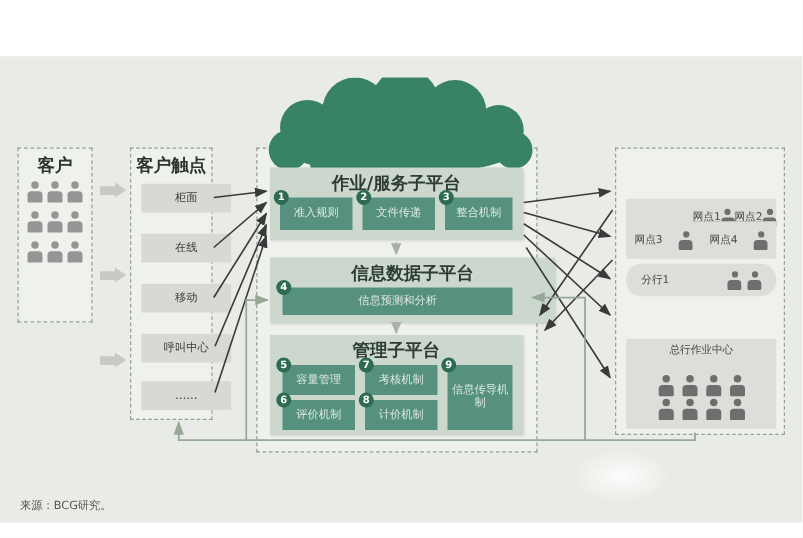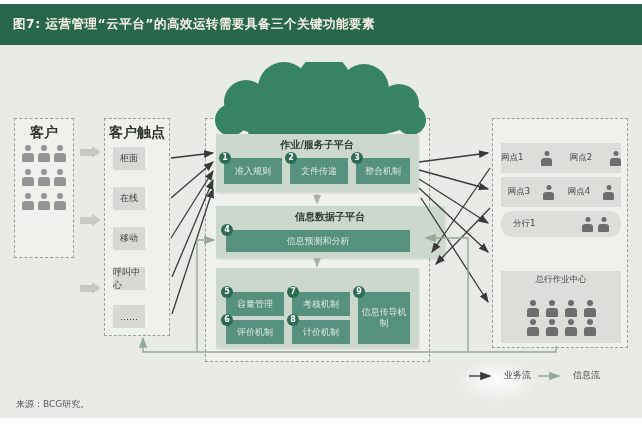--- a/index.html
+++ b/index.html
@@ -10,28 +10,28 @@
               background:#28664e; color:#f7f3e4; display:flex; align-items:center;
               padding-left:13px; font-size:12.5px; font-weight:bold; letter-spacing:.5px; }
   .canvas { position:absolute; left:0; top:45px; width:642px; height:373px; background:#e9ece6; }
 
   .dashed { position:absolute; border:1px dashed #98a098; background:rgba(255,255,255,.28); }
   .boxtitle { position:absolute; left:0; right:0; top:5px; text-align:center;
               font-weight:bold; font-size:14px; color:#2e352f; }
 
   .panel { position:absolute; background:#ccd8cd; box-shadow:1px 1px 2px rgba(0,0,0,.14); }
   .panel-title { position:absolute; left:0; right:0; top:4px; text-align:center;
-                 font-size:10px; font-weight:bold; color:#2e3c33; }
+                 font-size:14px; font-weight:bold; color:#2e3c33; }
   .gbox { position:absolute; background:#569180; color:#dce8dd; font-size:9px;
           display:flex; align-items:center; justify-content:center; text-align:center; line-height:1.2; }
   .num { position:absolute; left:-5px; top:-6px; width:12px; height:12px; border-radius:50%;
          background:#2e6b54; color:#ffffff; font-size:8px; font-weight:bold;
          display:flex; align-items:center; justify-content:center; }
 
-  .touch-item { position:absolute; left:8px; width:32px; height:23px; background:#d8d9d4;
+  .touch-item { position:absolute; left:8px; width:72px; height:23px; background:#d8d9d4;
                 color:#3c3c3c; font-size:9px; display:flex; align-items:center; justify-content:center; }
 
   .crowd { position:absolute; left:0; right:0; top:26px; display:flex; flex-direction:column;
            gap:7px; align-items:center; }
   .crowd-row { display:flex; gap:4px; }
 
   .person { position:relative; display:inline-block; width:12px; height:17px; color:#959595; }
   .person::before { content:""; position:absolute; left:50%; top:0; transform:translateX(-50%);
                     width:6px; height:6px; border-radius:50%; background:currentColor; }
   .person::after { content:""; position:absolute; left:0; right:0; bottom:0; height:9px;
@@ -62,23 +62,20 @@
                background:radial-gradient(ellipse at center, rgba(255,255,255,.9) 0%, rgba(255,255,255,0) 70%); }
   svg.overlay { position:absolute; left:0; top:0; pointer-events:none; }
   .cloud-label { position:absolute; left:196px; top:93px; width:250px; text-align:center;
                  color:#fbfaf0; font-size:11px; font-weight:bold; }
 </style>
 </head>
 <body>
 
 <div class="stage">
 
-  <div class="titlebar">
-    <span>图7: 运营管理“云平台”的高效运转需要具备三个关键功能要素</span>
-  </div>
 
   <div class="canvas"></div>
 
   <div class="dashed" style="left:205px; top:118px; width:225px; height:244px;"></div>
 
   <div class="dashed" style="left:14px; top:118px; width:60px; height:140px;">
     <div class="boxtitle">客户</div>
     <div class="crowd">
       <div class="crowd-row">
         <span class="person"></span>
@@ -145,20 +142,21 @@
 
   <div class="panel" style="left:216px; top:206px; width:228px; height:52px;">
     <div class="panel-title">信息数据子平台</div>
     <div class="gbox" style="left:10px; top:24px; width:184px; height:22px;">
       <span class="num">4</span>
       <span>信息预测和分析</span>
     </div>
   </div>
 
   <div class="panel" style="left:216px; top:268px; width:202px; height:80px;">
+    <div class="panel-title">管理子平台</div>
     <div class="gbox" style="left:10px; top:24px; width:58px; height:24px;">
       <span class="num">5</span>
       <span>容量管理</span>
     </div>
     <div class="gbox" style="left:10px; top:52px; width:58px; height:24px;">
       <span class="num">6</span>
       <span>评价机制</span>
     </div>
     <div class="gbox" style="left:76px; top:24px; width:58px; height:24px;">
       <span class="num">7</span>
@@ -169,21 +167,21 @@
       <span>计价机制</span>
     </div>
     <div class="gbox" style="left:142px; top:24px; width:52px; height:52px; padding:2px;">
       <span class="num">9</span>
       <span>信息传导机制</span>
     </div>
   </div>
 
   <div class="dashed" style="left:492px; top:118px; width:136px; height:230px;">
 
-    <div class="res-row" style="top:24px; height:30px; justify-content:space-between;">
+    <div class="res-row" style="top:40px; height:30px; justify-content:flex-end;text-decoration:underline;">
       <span>网点1</span>
       <span class="person dark sm"></span>
       <span>网点2</span>
       <span class="person dark sm"></span>
     </div>
 
     <div class="res-row" style="top:58px; height:30px; justify-content:space-around;">
       <span>网点3</span>
       <span class="person dark sm"></span>
       <span>网点4</span>
@@ -255,36 +253,16 @@
       <path d="M468 352 L468 238 L426 238" marker-end="url(#minfo)"></path>
       <path d="M197 352 L197 240 L214 240" marker-end="url(#minfo)"></path>
     </g>
 
     <g stroke="#a9b1a7" stroke-width="1.4" fill="none">
       <line x1="317" y1="194" x2="317" y2="203" marker-end="url(#mgray)"></line>
       <line x1="317" y1="259" x2="317" y2="266" marker-end="url(#mgray)"></line>
     </g>
   </svg>
 
-  <div class="legend">
-    <svg width="30" height="10">
-      <defs>
-          <marker id="lgd" markerWidth="8" markerHeight="6" refX="7" refY="3" orient="auto">
-        <path d="M0 0 L8 3 L0 6 Z" fill="#3a3a3a"></path>
-          </marker>
-        </defs>
-      <line x1="1" y1="5" x2="22" y2="5" stroke="#3a3a3a" stroke-width="1.4" marker-end="url(#lgd)"></line>
-    </svg>
-    <span>业务流</span>
-    <svg width="30" height="10">
-      <defs>
-          <marker id="lgi" markerWidth="8" markerHeight="6" refX="7" refY="3" orient="auto">
-        <path d="M0 0 L8 3 L0 6 Z" fill="#96a896"></path>
-          </marker>
-        </defs>
-      <line x1="1" y1="5" x2="22" y2="5" stroke="#96a896" stroke-width="1.4" marker-end="url(#lgi)"></line>
-    </svg>
-    <span>信息流</span>
-  </div>
 
   <div class="source">来源：BCG研究。</div>
 
 </div>
 
 </body></html>

